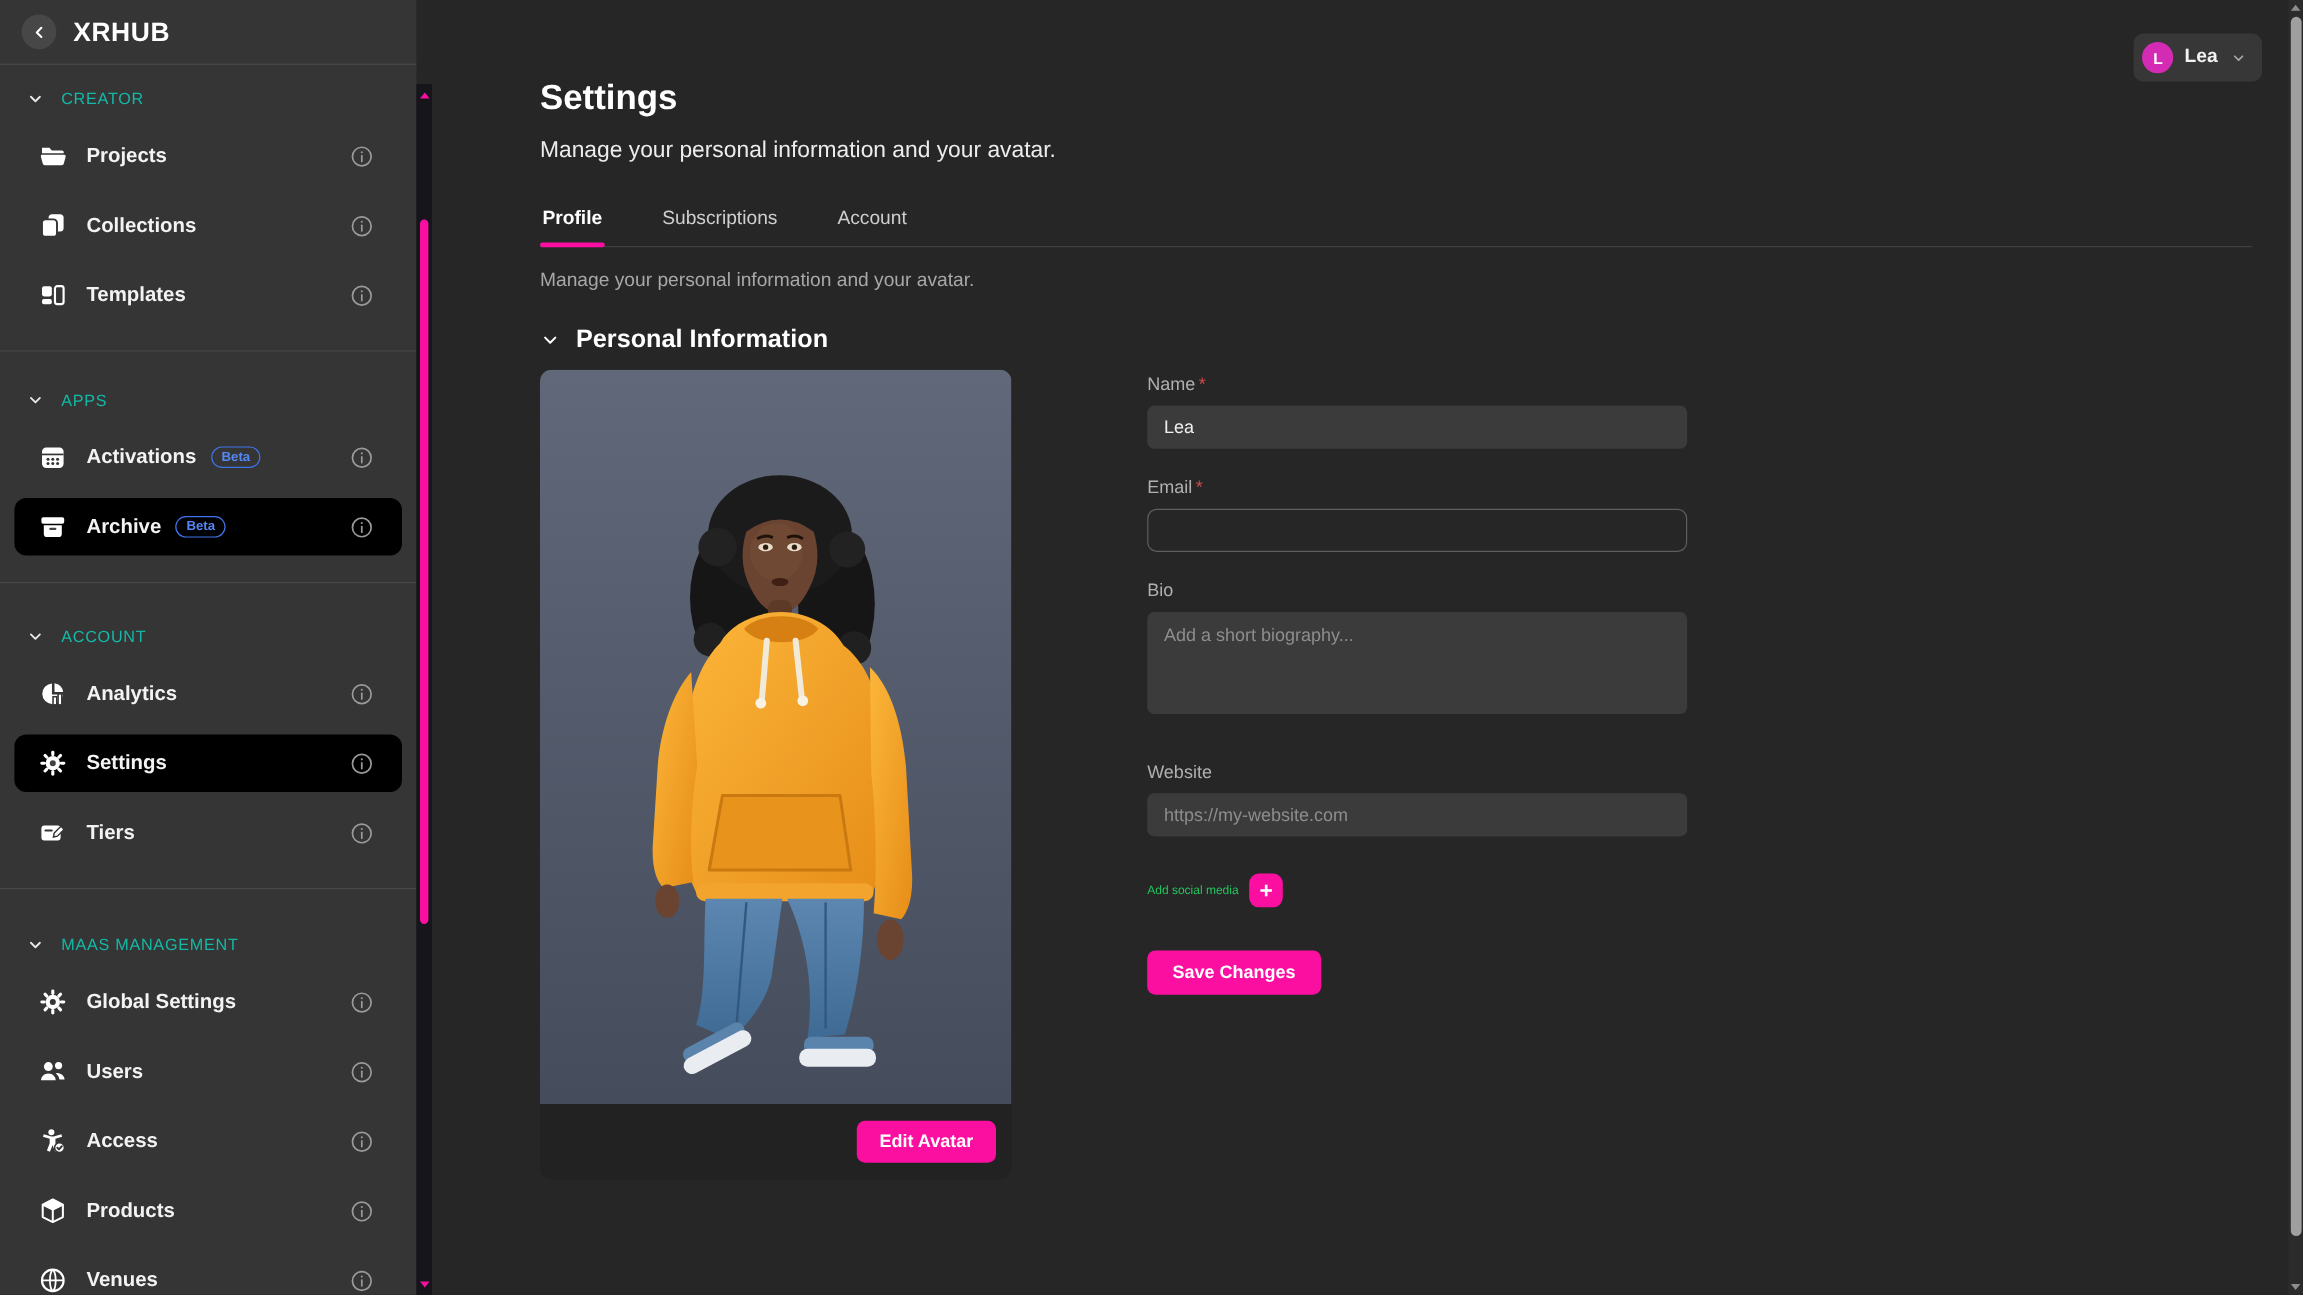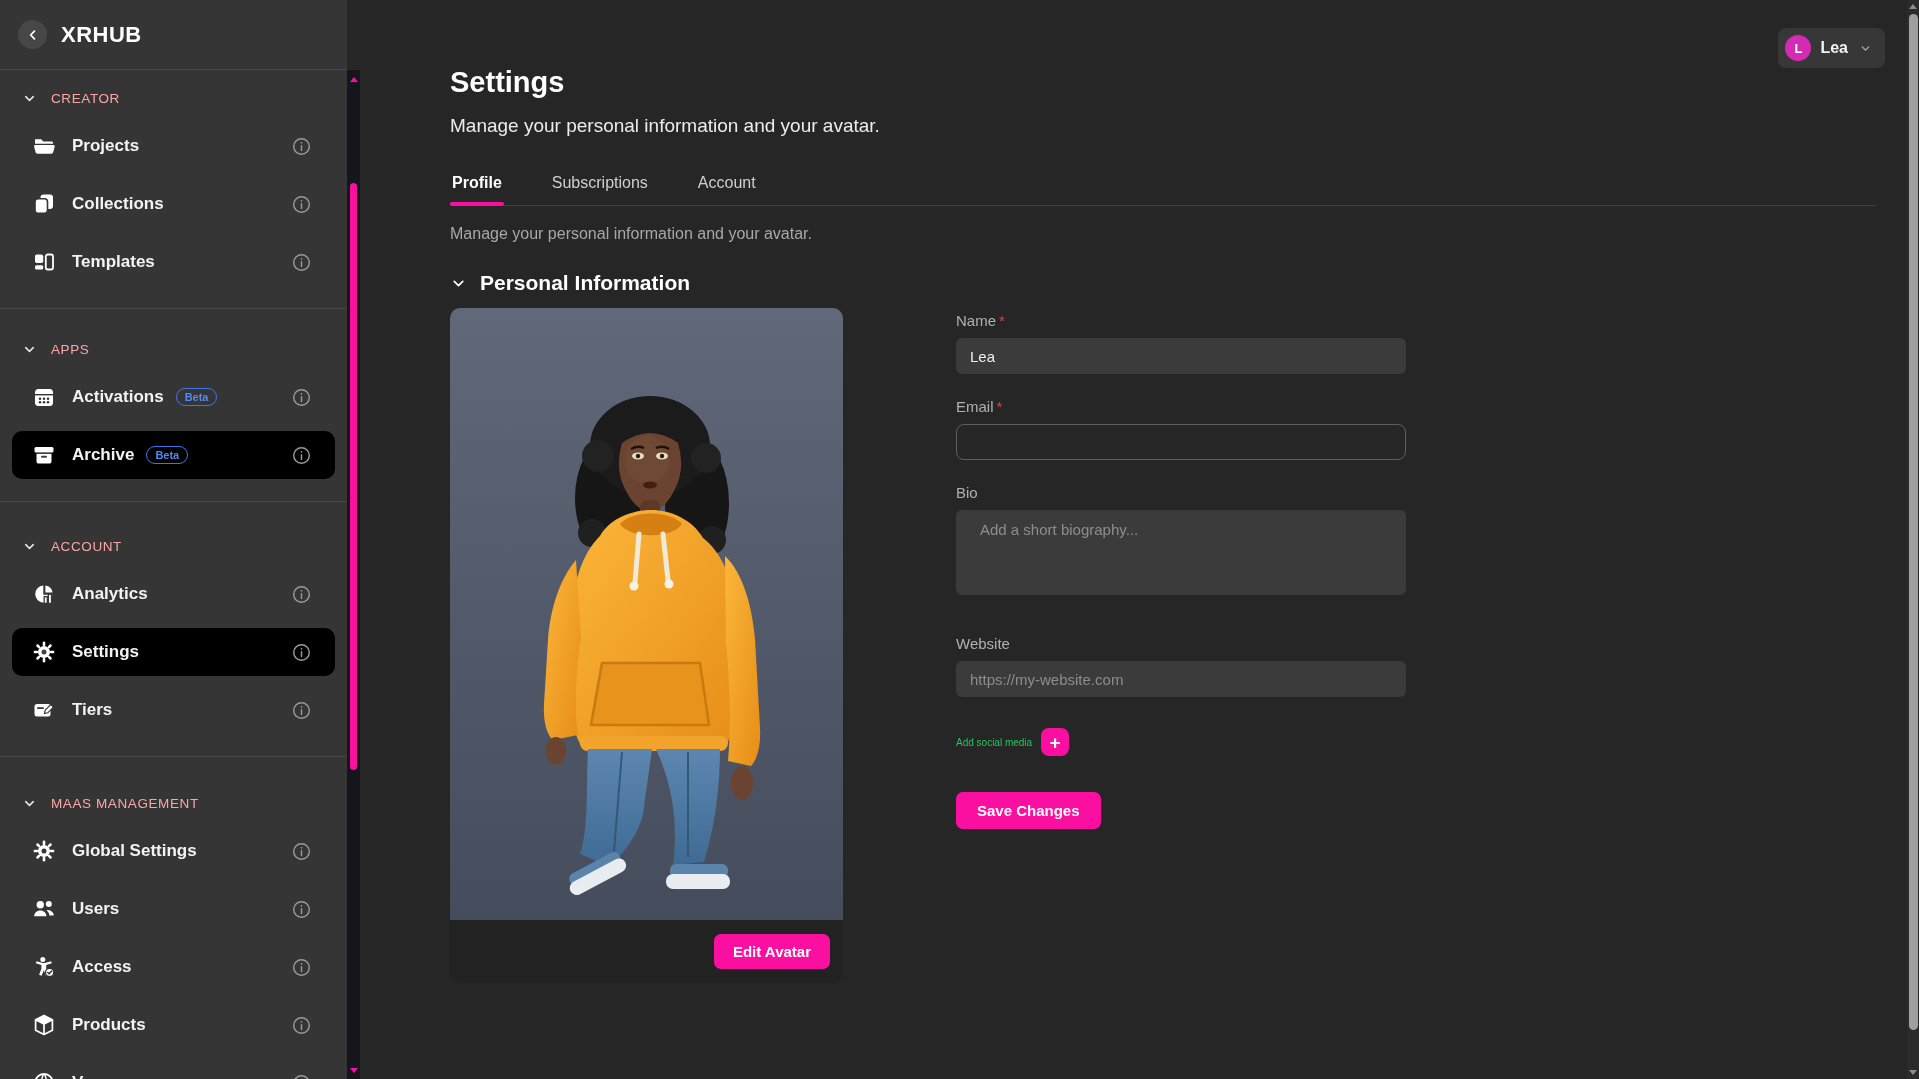--- a/index.html
+++ b/index.html
@@ -1,31 +1,31 @@
 <!DOCTYPE html>
 <html><head>
 <meta charset="utf-8">
 <style>
   *{margin:0;padding:0;box-sizing:border-box}
   html,body{width:1919px;height:1079px;overflow:hidden;background:#262626;
     font-family:"Liberation Sans",sans-serif;}
   
   .sidebar{position:absolute;left:0;top:0;width:347px;height:1079px;background:#353535;}
-  .sb-header{height:70px;border-bottom:1px solid #4a4a4a;display:flex;align-items:center;
+  .sb-header{height:54px;border-bottom:1px solid #4a4a4a;display:flex;align-items:center;
     padding:0 18px;gap:14px;}
   .back-btn{width:29px;height:29px;border-radius:50%;background:#474747;display:flex;
     align-items:center;justify-content:center;cursor:pointer;flex:none;}
   .back-btn svg{width:14px;height:14px}
   .logo{font-size:22px;font-weight:bold;color:#fff;letter-spacing:.5px}
   .sb-section{padding-bottom:12px}
   .sb-section + .sb-section{border-top:1px solid #474747}
   .s0{padding-top:16px}.s1{padding-top:28px}.s2{padding-top:32px}.s3{padding-top:34px}
   .sec-head{display:flex;align-items:center;gap:14px;padding-left:22px;height:24px;
     margin-bottom:12px;cursor:pointer;}
-  .sec-label{color:#fca5a5;font-size:13.5px;letter-spacing:.6px}
+  .sec-label{color:#14b8a6;font-size:13.5px;letter-spacing:.6px}
   .chev{width:15px;height:15px;display:flex;flex:none}
   .chev svg,.nav-ic svg,.info svg,.chip-chev svg{width:100%;height:100%}
   .nav-item{height:48px;margin:0 12px 10px;display:flex;align-items:center;
     padding:0 24px 0 20px;border-radius:10px;cursor:pointer;}
   .nav-item.active{background:#000000}
   .nav-ic{width:24px;height:24px;margin-right:16px;flex:none;display:flex}
   .nav-label{color:#f3f3f3;font-size:17px;font-weight:bold;white-space:nowrap}
   .beta{margin-left:12px;font-size:11px;color:#5588f5;border:1.5px solid #3f74e8;
     border-radius:10px;padding:2px 8px;font-weight:bold;}
   .info{margin-left:auto;width:19px;height:19px;display:flex;flex:none;cursor:pointer}
@@ -67,21 +67,21 @@
     font-size:15px;font-family:inherit;cursor:pointer;}
   .btn-edit{padding:9px 19px}
   .form-col{width:450px;padding-top:4px}
   .f-label{color:#b0b0b0;font-size:15px;margin-bottom:9px}
   .req{color:#cc4b4b;margin-left:3px}
   .in-filled{width:100%;background:#3b3b3b;border:none;border-radius:6px;color:#efefef;
     font-size:15px;font-family:inherit;padding:0 14px;height:36px;outline:none;}
   .in-filled::placeholder,.ta::placeholder{color:#8d8d8d}
   .in-outline{width:100%;background:transparent;border:1px solid #5e5e5e;border-radius:8px;
     height:36px;color:#efefef;font-size:15px;padding:0 14px;font-family:inherit;outline:none;}
-  .ta{height:85px;padding:11px 24px;resize:none;display:block}
+  .ta{height:85px;padding:11px 14px;resize:none;display:block}
   .gap1{margin-top:24px}
   .gap2{margin-top:40px}
   .social-row{display:flex;align-items:center;gap:9px;margin-top:31px}
   .social-label{color:#22c55e;font-size:10px}
   .btn-plus{width:28px;height:28px;border-radius:8px;font-size:19px;line-height:1;
     display:flex;align-items:center;justify-content:center;padding:0;}
   .btn-save{margin-top:36px;padding:10px 21px}
   
   .page-scroll{position:absolute;right:0;top:0;width:12px;height:1079px;background:#2b2b2b;}
   .pg-thumb{position:absolute;left:1.5px;top:14px;width:9px;height:1016px;background:#9f9f9f;

